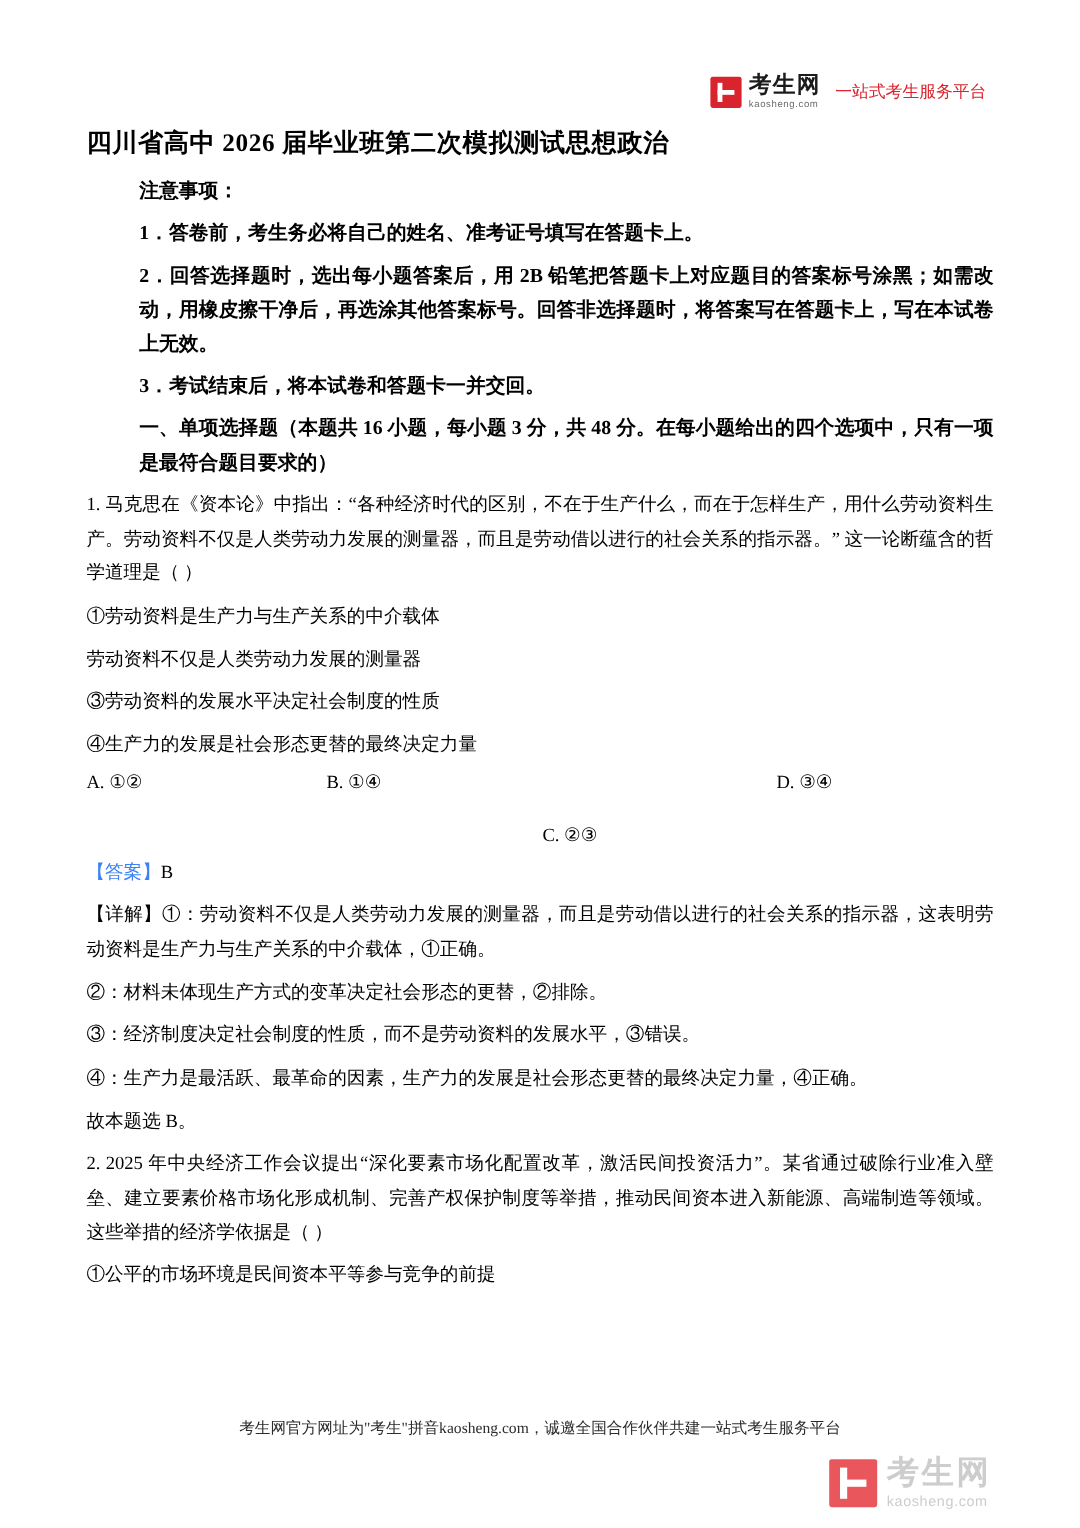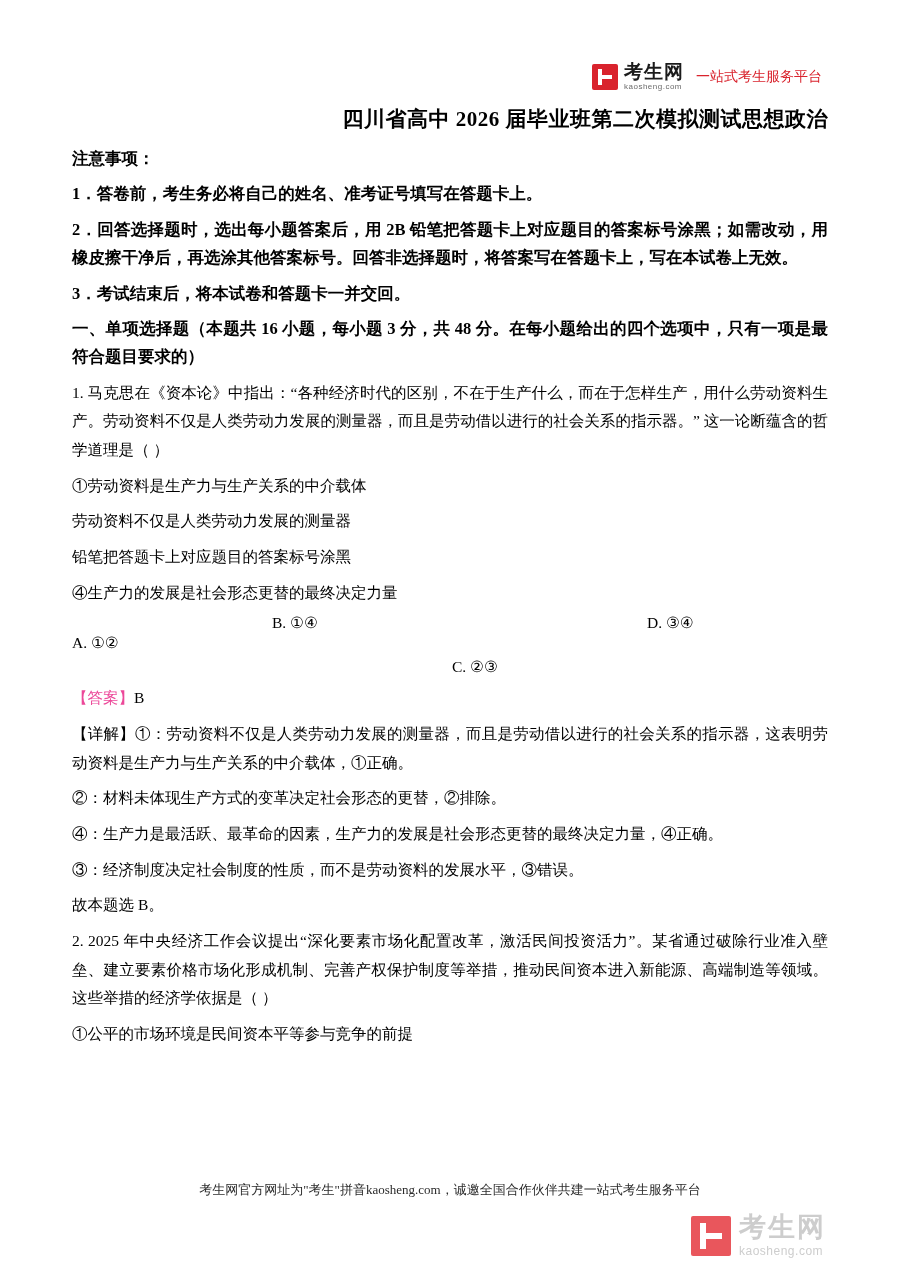--- a/index.html
+++ b/index.html
@@ -78,52 +78,53 @@
     align-self: center;
   }
   
   .doc-body {
     position: absolute;
     left: 72px;
     top: 105px;
     width: 756px;
   }
   .doc-title {
-    text-align: right;
+    text-align: left;
     font-size: 21px;
     font-weight: bold;
     letter-spacing: 0.5px;
     margin: 0 0 12px 0;
     font-family: "Liberation Serif", serif;
   }
   p.line {
     margin: 0 0 7px 0;
     font-size: 16.5px;
     line-height: 1.72;
     text-align: justify;
   }
   p.bold {
     font-weight: bold;
+    margin-left: 44px;
   }
   p.small {
     font-size: 15.5px;
     line-height: 1.85;
   }
   .answer-label {
-    color: #ec4899;
+    color: #3b82f6;
   }
   .opts {
     display: flex;
     font-size: 15.5px;
     margin: 2px 0 8px 0;
   }
   .opts span {
     display: inline-block;
   }
-  .opt-a { width: 200px; margin-top: 20px; }
+  .opt-a { width: 200px; }
   .opt-b { width: 180px; }
   .opt-c { width: 195px; margin-top: 44px; }
   .opt-d { width: 120px; }
   
   .footer-note {
     position: absolute;
     left: 0;
     right: 0;
     bottom: 74px;
     text-align: center;
@@ -206,37 +207,37 @@
     <p class="line bold">注意事项：</p>
     <p class="line bold">1．答卷前，考生务必将自己的姓名、准考证号填写在答题卡上。</p>
     <p class="line bold">2．回答选择题时，选出每小题答案后，用 2B 铅笔把答题卡上对应题目的答案标号涂黑；如需改动，用橡皮擦干净后，再选涂其他答案标号。回答非选择题时，将答案写在答题卡上，写在本试卷上无效。</p>
     <p class="line bold">3．考试结束后，将本试卷和答题卡一并交回。</p>
 
     <p class="line bold">一、单项选择题（本题共 16 小题，每小题 3 分，共 48 分。在每小题给出的四个选项中，只有一项是最符合题目要求的）</p>
 
     <p class="line small">1. 马克思在《资本论》中指出：“各种经济时代的区别，不在于生产什么，而在于怎样生产，用什么劳动资料生产。劳动资料不仅是人类劳动力发展的测量器，而且是劳动借以进行的社会关系的指示器。” 这一论断蕴含的哲学道理是（     ）</p>
     <p class="line small">①劳动资料是生产力与生产关系的中介载体</p>
     <p class="line small">劳动资料不仅是人类劳动力发展的测量器</p>
-    <p class="line small">铅笔把答题卡上对应题目的答案标号涂黑</p>
+    <p class="line small">③劳动资料的发展水平决定社会制度的性质</p>
     <p class="line small">④生产力的发展是社会形态更替的最终决定力量</p>
 
     <div class="opts">
       <span class="opt-a">A. ①②</span>
       <span class="opt-b">B. ①④</span>
       <span class="opt-c">C. ②③</span>
       <span class="opt-d">D. ③④</span>
     </div>
 
     <p class="line small"><span class="answer-label">【答案】</span><span>B</span></p>
 
 
     <p class="line small">【详解】①：劳动资料不仅是人类劳动力发展的测量器，而且是劳动借以进行的社会关系的指示器，这表明劳动资料是生产力与生产关系的中介载体，①正确。</p>
     <p class="line small">②：材料未体现生产方式的变革决定社会形态的更替，②排除。</p>
+    <p class="line small">③：经济制度决定社会制度的性质，而不是劳动资料的发展水平，③错误。</p>
     <p class="line small">④：生产力是最活跃、最革命的因素，生产力的发展是社会形态更替的最终决定力量，④正确。</p>
-    <p class="line small">③：经济制度决定社会制度的性质，而不是劳动资料的发展水平，③错误。</p>
     <p class="line small">故本题选 B。</p>
 
     <p class="line small">2. 2025 年中央经济工作会议提出“深化要素市场化配置改革，激活民间投资活力”。某省通过破除行业准入壁垒、建立要素价格市场化形成机制、完善产权保护制度等举措，推动民间资本进入新能源、高端制造等领域。这些举措的经济学依据是（     ）</p>
     <p class="line small">①公平的市场环境是民间资本平等参与竞争的前提</p>
 
   </div>
 
   <div class="footer-note">考生网官方网址为"考生"拼音kaosheng.com，诚邀全国合作伙伴共建一站式考生服务平台</div>
 
   <div class="watermark">

